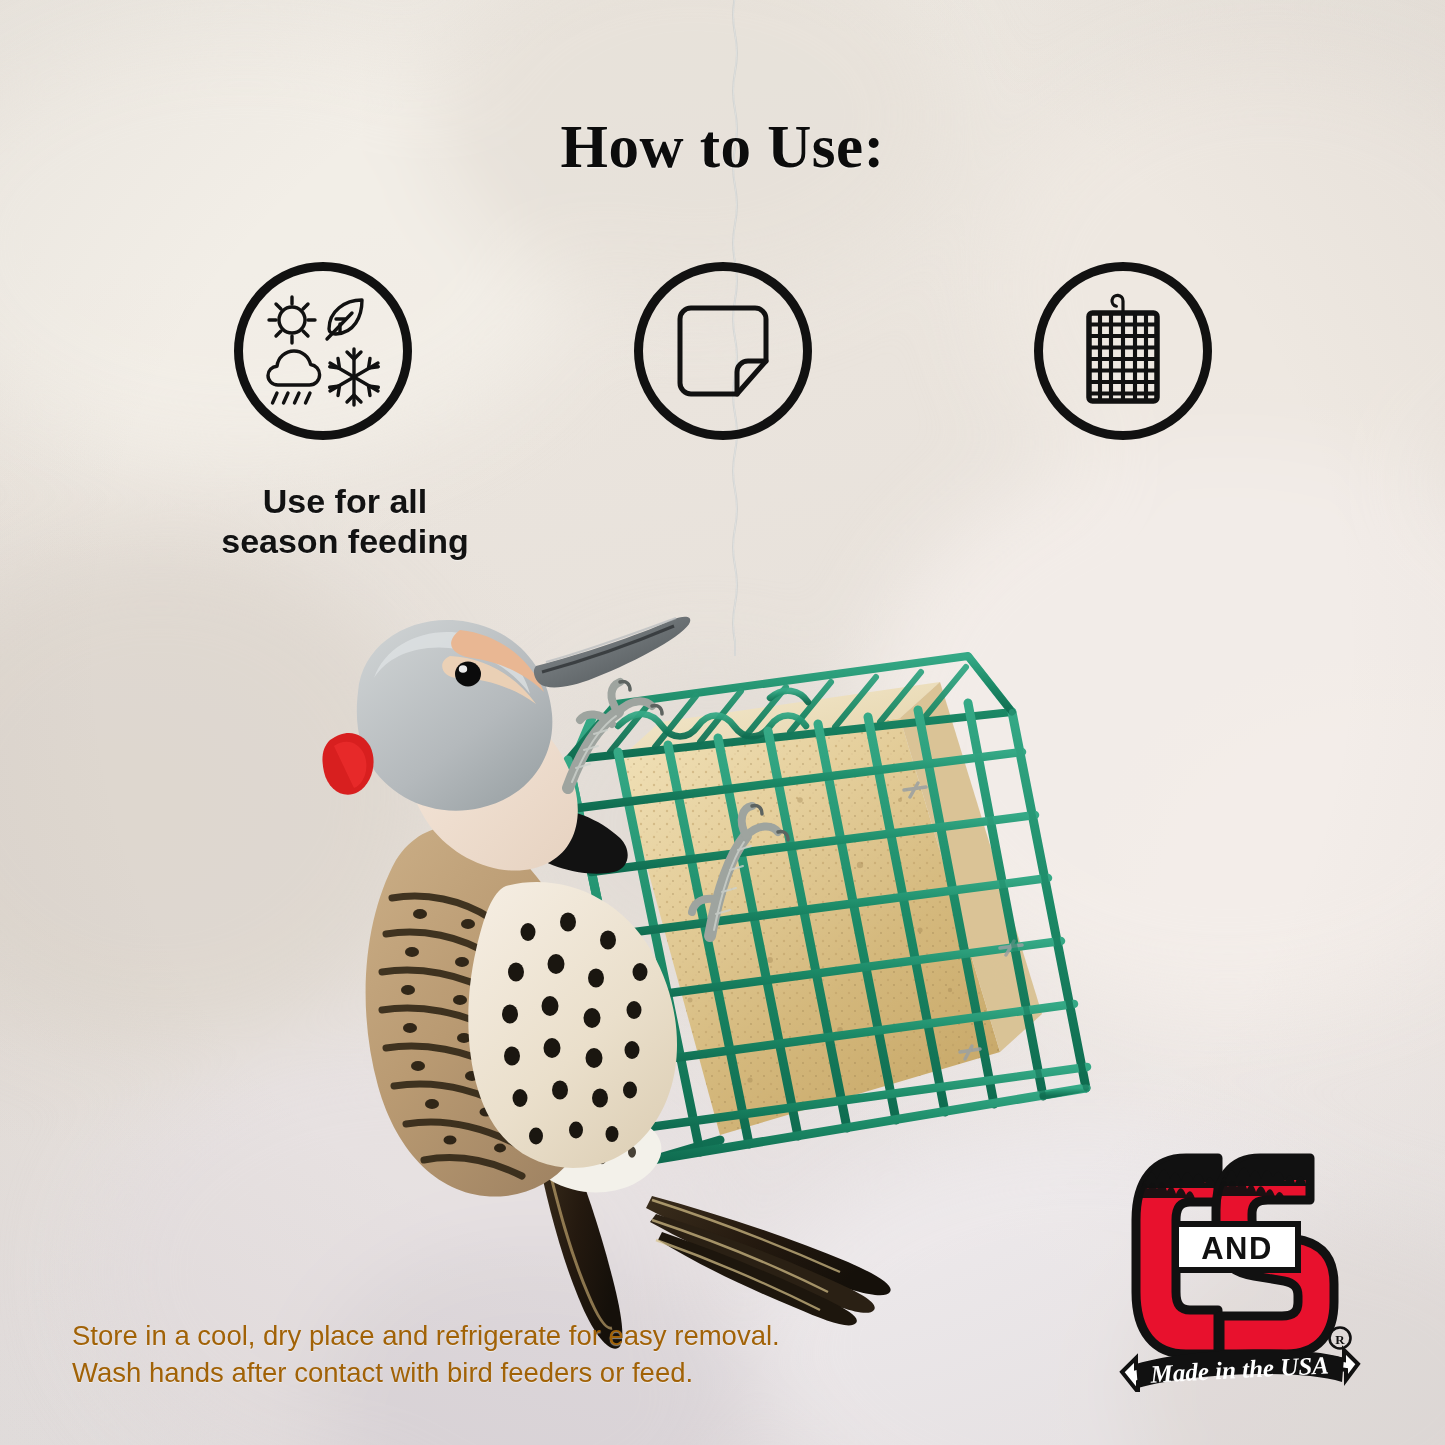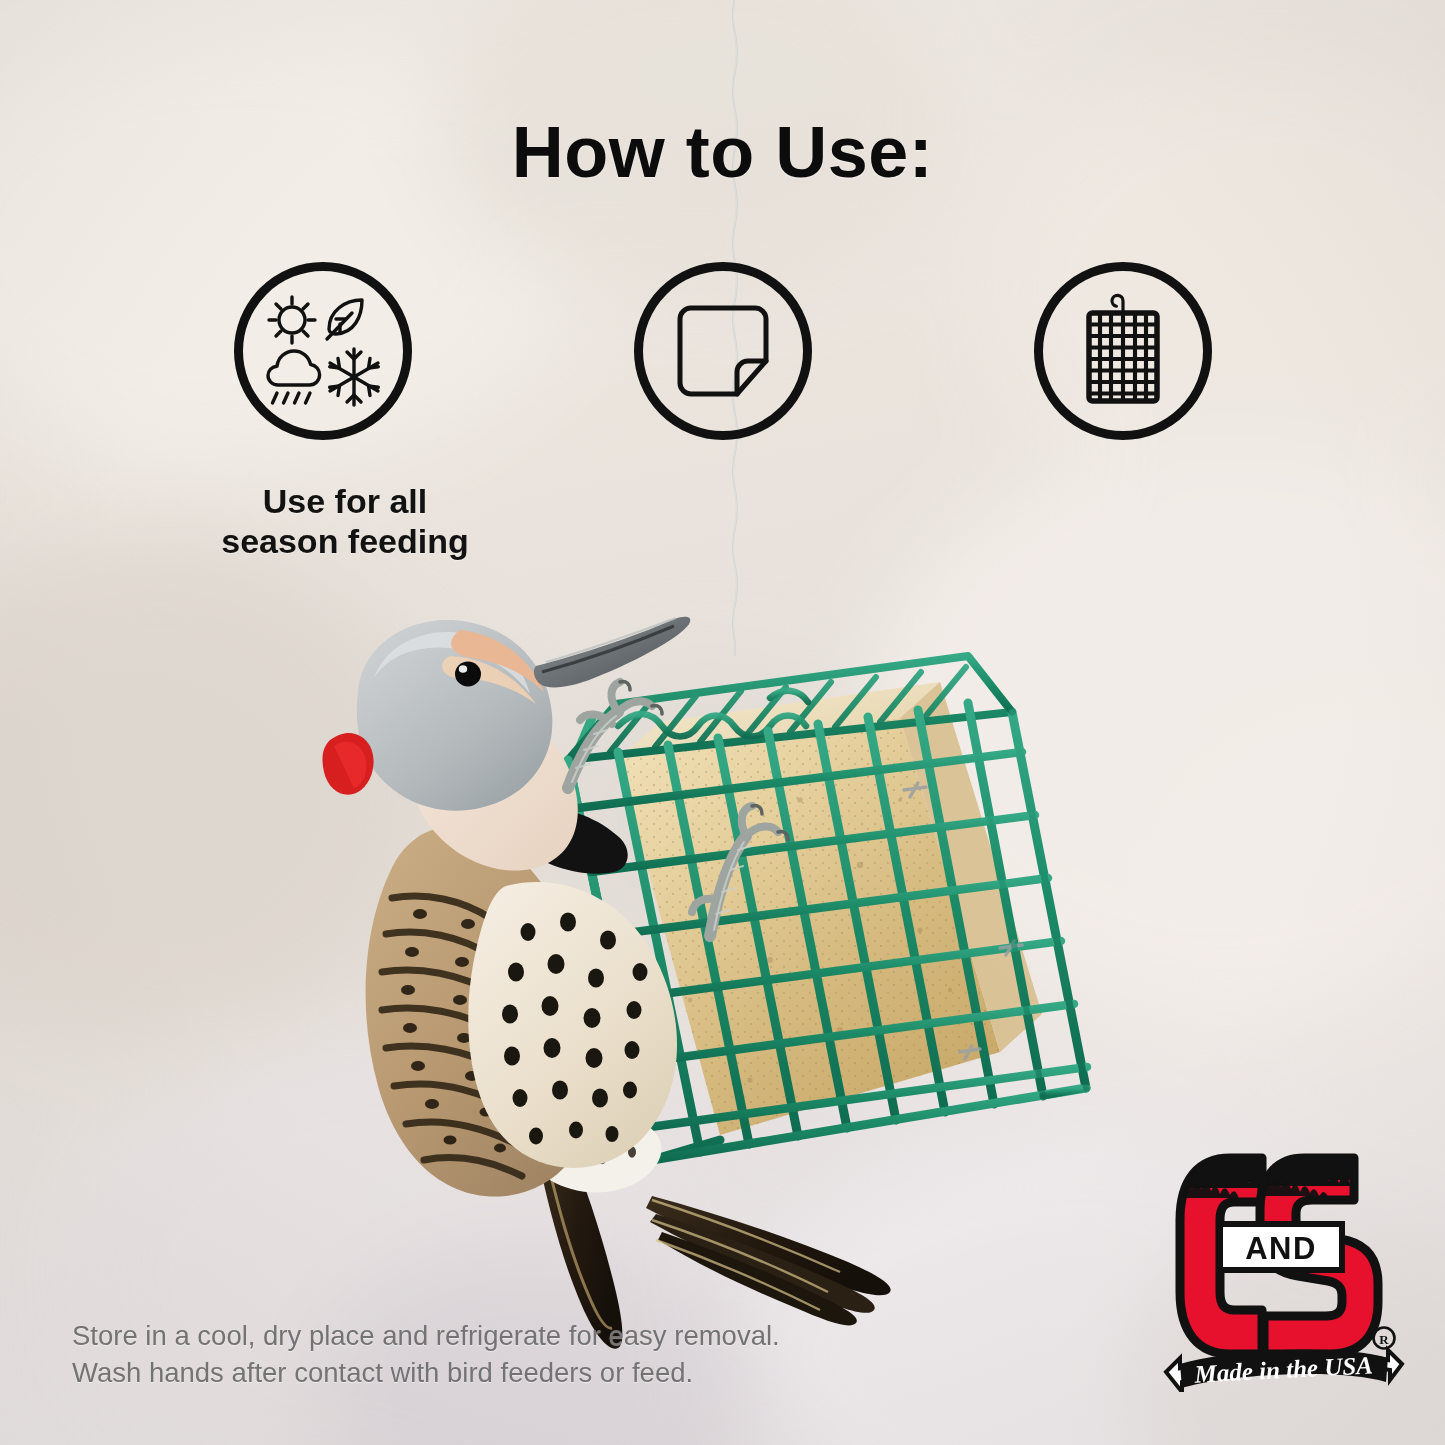--- a/index.html
+++ b/index.html
@@ -61,23 +61,23 @@
     transform: translateX(-50%);
     opacity: .55;
   }
 
   
   .title {
     position: absolute;
     left: 0; right: 0;
     top: 116px;
     text-align: center;
-    font-family: Liberation Sans, sans-serif;
+    font-family: Liberation Serif, serif;
     font-weight: 700;
-    font-size: 72px;
+    font-size: 61px;
     line-height: 1;
     letter-spacing: 0.5px;
     color: #0c0c0c;
     text-shadow: 0 1px 2px rgba(255,255,255,.5);
   }
 
   
   .steps {
     position: absolute;
     left: 168px;
@@ -129,29 +129,29 @@
   .photo svg { display: block; }
 
   
   .disclaimer {
     position: absolute;
     left: 72px;
     top: 1318px;
     font-family: "Liberation Sans", sans-serif;
     font-size: 27.5px;
     line-height: 1.33;
-    color: #737373;
+    color: #a16207;
     white-space: pre-line;
     text-shadow: 0 1px 1px rgba(255,255,255,.5);
   }
 
   
   .logo {
     position: absolute;
-    left: 1158px;
+    left: 1114px;
     top: 1142px;
     width: 250px;
     height: 250px;
   }
   .logo svg { display: block; }
 </style>
 </head>
 <body>
 
 <div class="stage">

